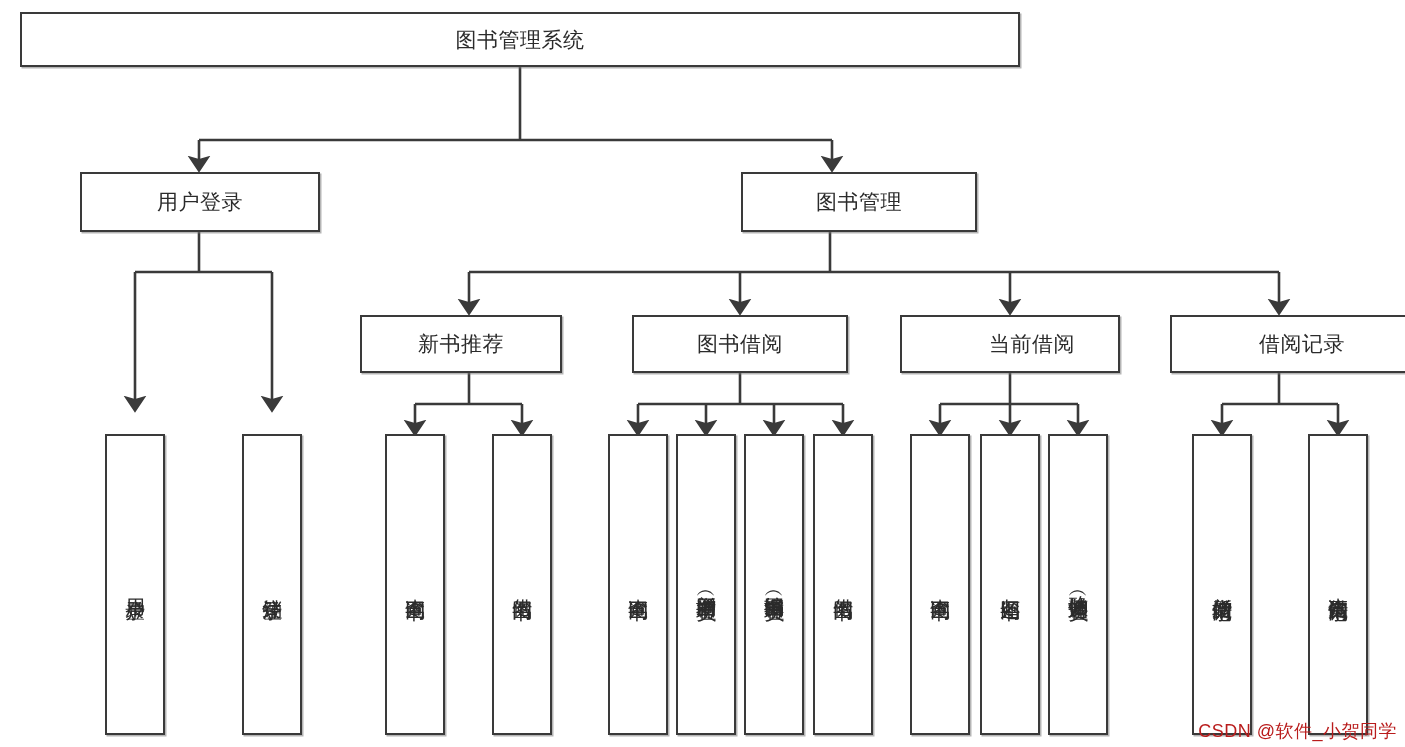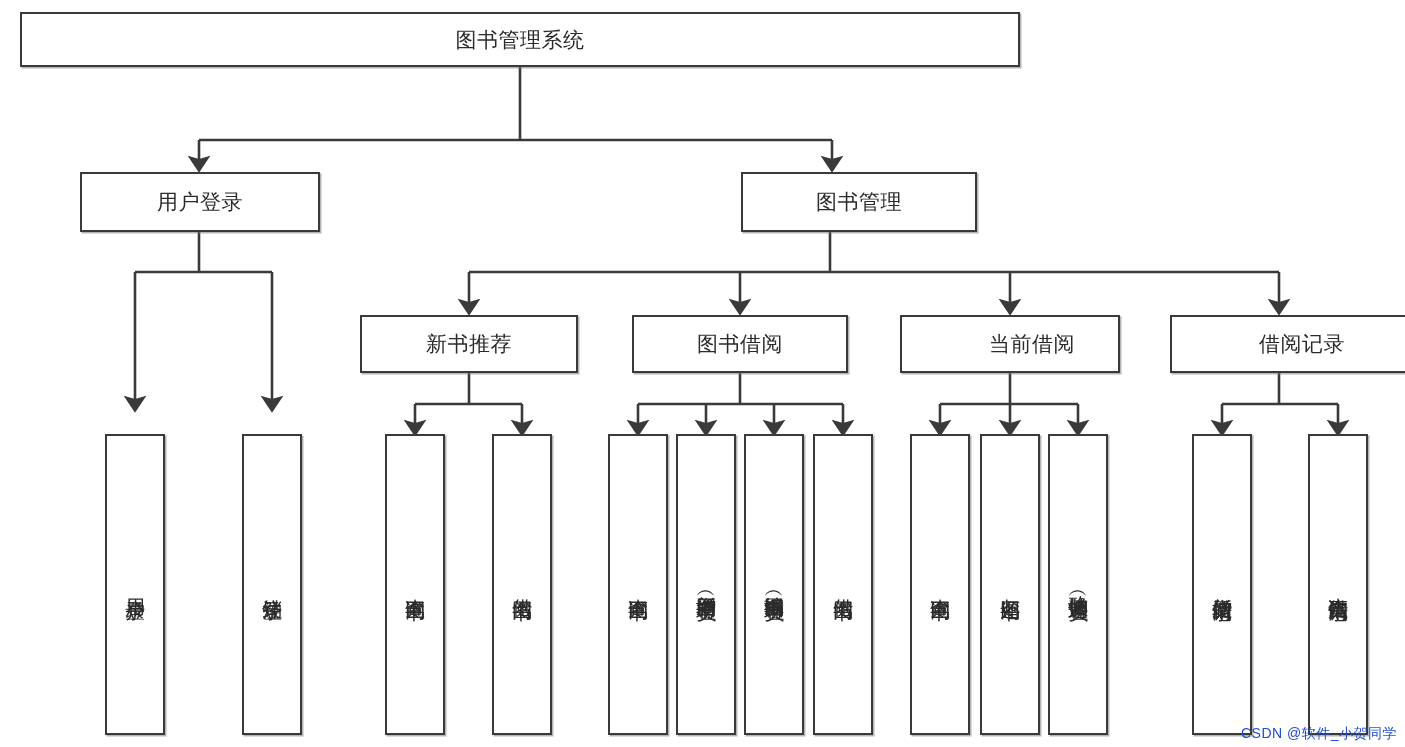--- a/index.html
+++ b/index.html
@@ -55,22 +55,22 @@
   }
   .node.vert .vtext {
     writing-mode: vertical-rl;
     text-orientation: upright;
     display: block;
   }
   .watermark {
     position: absolute;
     right: 8px;
     bottom: 4px;
-    font-size: 14px;
-    color: #1d4ed8;
+    font-size: 18px;
+    color: #b91c1c;
     letter-spacing: 0.5px;
     user-select: none;
     white-space: nowrap;
   }
 </style>
 </head>
 <body>
 
 <div id="canvas">
 
@@ -129,21 +129,21 @@
     <span>图书管理系统</span>
   </div>
 
   <div class="node horiz" style="left:80px; top:172px; width:240px; height:60px;">
     <span>用户登录</span>
   </div>
   <div class="node horiz" style="left:712px; top:172px; width:236px; height:60px;margin-left:29px;">
     <span>图书管理</span>
   </div>
 
-  <div class="node horiz" style="left:360px; top:315px; width:218px; height:58px;">
+  <div class="node horiz" style="left:360px; top:315px; width:202px; height:58px;">
     <span>新书推荐</span>
   </div>
   <div class="node horiz" style="left:632px; top:315px; width:216px; height:58px;justify-content:center;">
     <span>图书借阅</span>
   </div>
   <div class="node horiz" style="left:900px; top:315px; width:220px; height:58px;padding-left:44px;">
     <span>当前借阅</span>
   </div>
   <div class="node horiz" style="left:1170px; top:315px; width:264px; height:58px;">
     <span>借阅记录</span>

